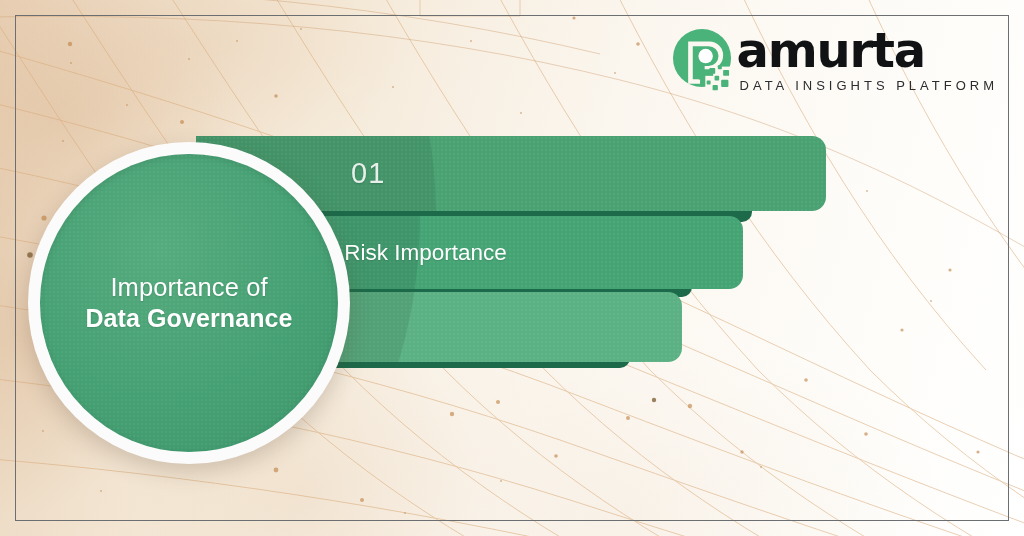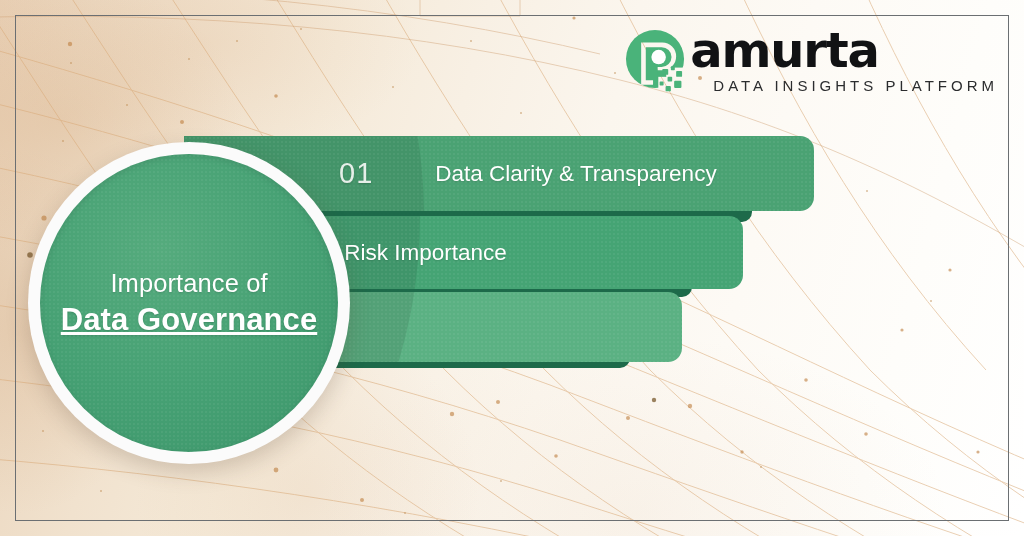--- a/index.html
+++ b/index.html
@@ -147,43 +147,42 @@
     pointer-events:none;
   }
   .c-line1 {
     position:relative; z-index:2;
     color:#ffffff; font-size:25.5px; font-weight:400;
     line-height:1.26; letter-spacing:.1px;
     text-shadow:0 1px 2px rgba(0,0,0,.15);
   }
   .c-line2 {
     position:relative; z-index:2;
-    color:#ffffff; font-size:31px; font-weight:700;
+    color:#ffffff; font-size:25px; font-weight:700;
     line-height:1.26; letter-spacing:.1px;
     text-shadow:0 1px 2px rgba(0,0,0,.15);
-    text-decoration:underline;
   }
 
   
   .logo {
     position:absolute;
     right:26px; top:27px;
     display:flex; align-items:center; 
     z-index:6;
   }
   .logo-mark { width:66px; height:66px; flex:none; }
   .logo-text { display:flex; flex-direction:column; gap:4px; }
   .logo-word {
     font-size:48px; font-weight:700; color:#111214;
     letter-spacing:-1.2px; line-height:.96;
     font-family:"DejaVu Sans", sans-serif;
   }
   .logo-tag {
-    font-size:15px; color:#2b2c2e; letter-spacing:4.0px;
-    font-weight:400; padding-left:3px;margin-left:20px;
+    font-size:13px; color:#2b2c2e; letter-spacing:4.0px;
+    font-weight:400; padding-left:3px;
   }
 
   
   .url {
     position:absolute;
     right:44px; bottom:36px;
     font-size:24px; color:#1b1c1e; font-weight:400;
     letter-spacing:.2px;
     z-index:6;
   }
@@ -274,24 +273,23 @@
     <i style="left:500px; top:480px; width:2px; height:2px;"></i>
     <i style="left:404px; top:512px; width:2px; height:2px;"></i>
   </div>
 
   <div class="bars">
 
     <div class="bar-shadow" style="left:300px; top:200px; width:452px; height:22px;"></div>
     <div class="bar-shadow" style="left:300px; top:275px; width:392px; height:22px;"></div>
     <div class="bar-shadow" style="left:300px; top:348px; width:330px; height:20px;"></div>
 
-    <div class="bar bar-1" style="left:184px; top:136px; width:630px; height:75px;text-align:center;">
+    <div class="bar bar-1" style="left:196px; top:136px; width:630px; height:75px;text-align:center;">
       <div class="arc"></div>
       <span class="num" style="margin-left:155px;">01</span>
-      <span class="lbl" style="margin-left:62px;">Data Clarity &amp; Transparency</span>
     </div>
 
     <div class="bar bar-2" style="left:180px; top:216px; width:563px; height:73px;">
       <div class="arc" style="top:-500px;"></div>
       <span class="num" style="margin-left:82px;">02</span>
       <span class="lbl" style="margin-left:48px;">Risk Importance</span>
     </div>
 
     <div class="bar bar-3" style="left:180px; top:292px; width:502px; height:70px;">
       <div class="arc" style="top:-575px;"></div>

